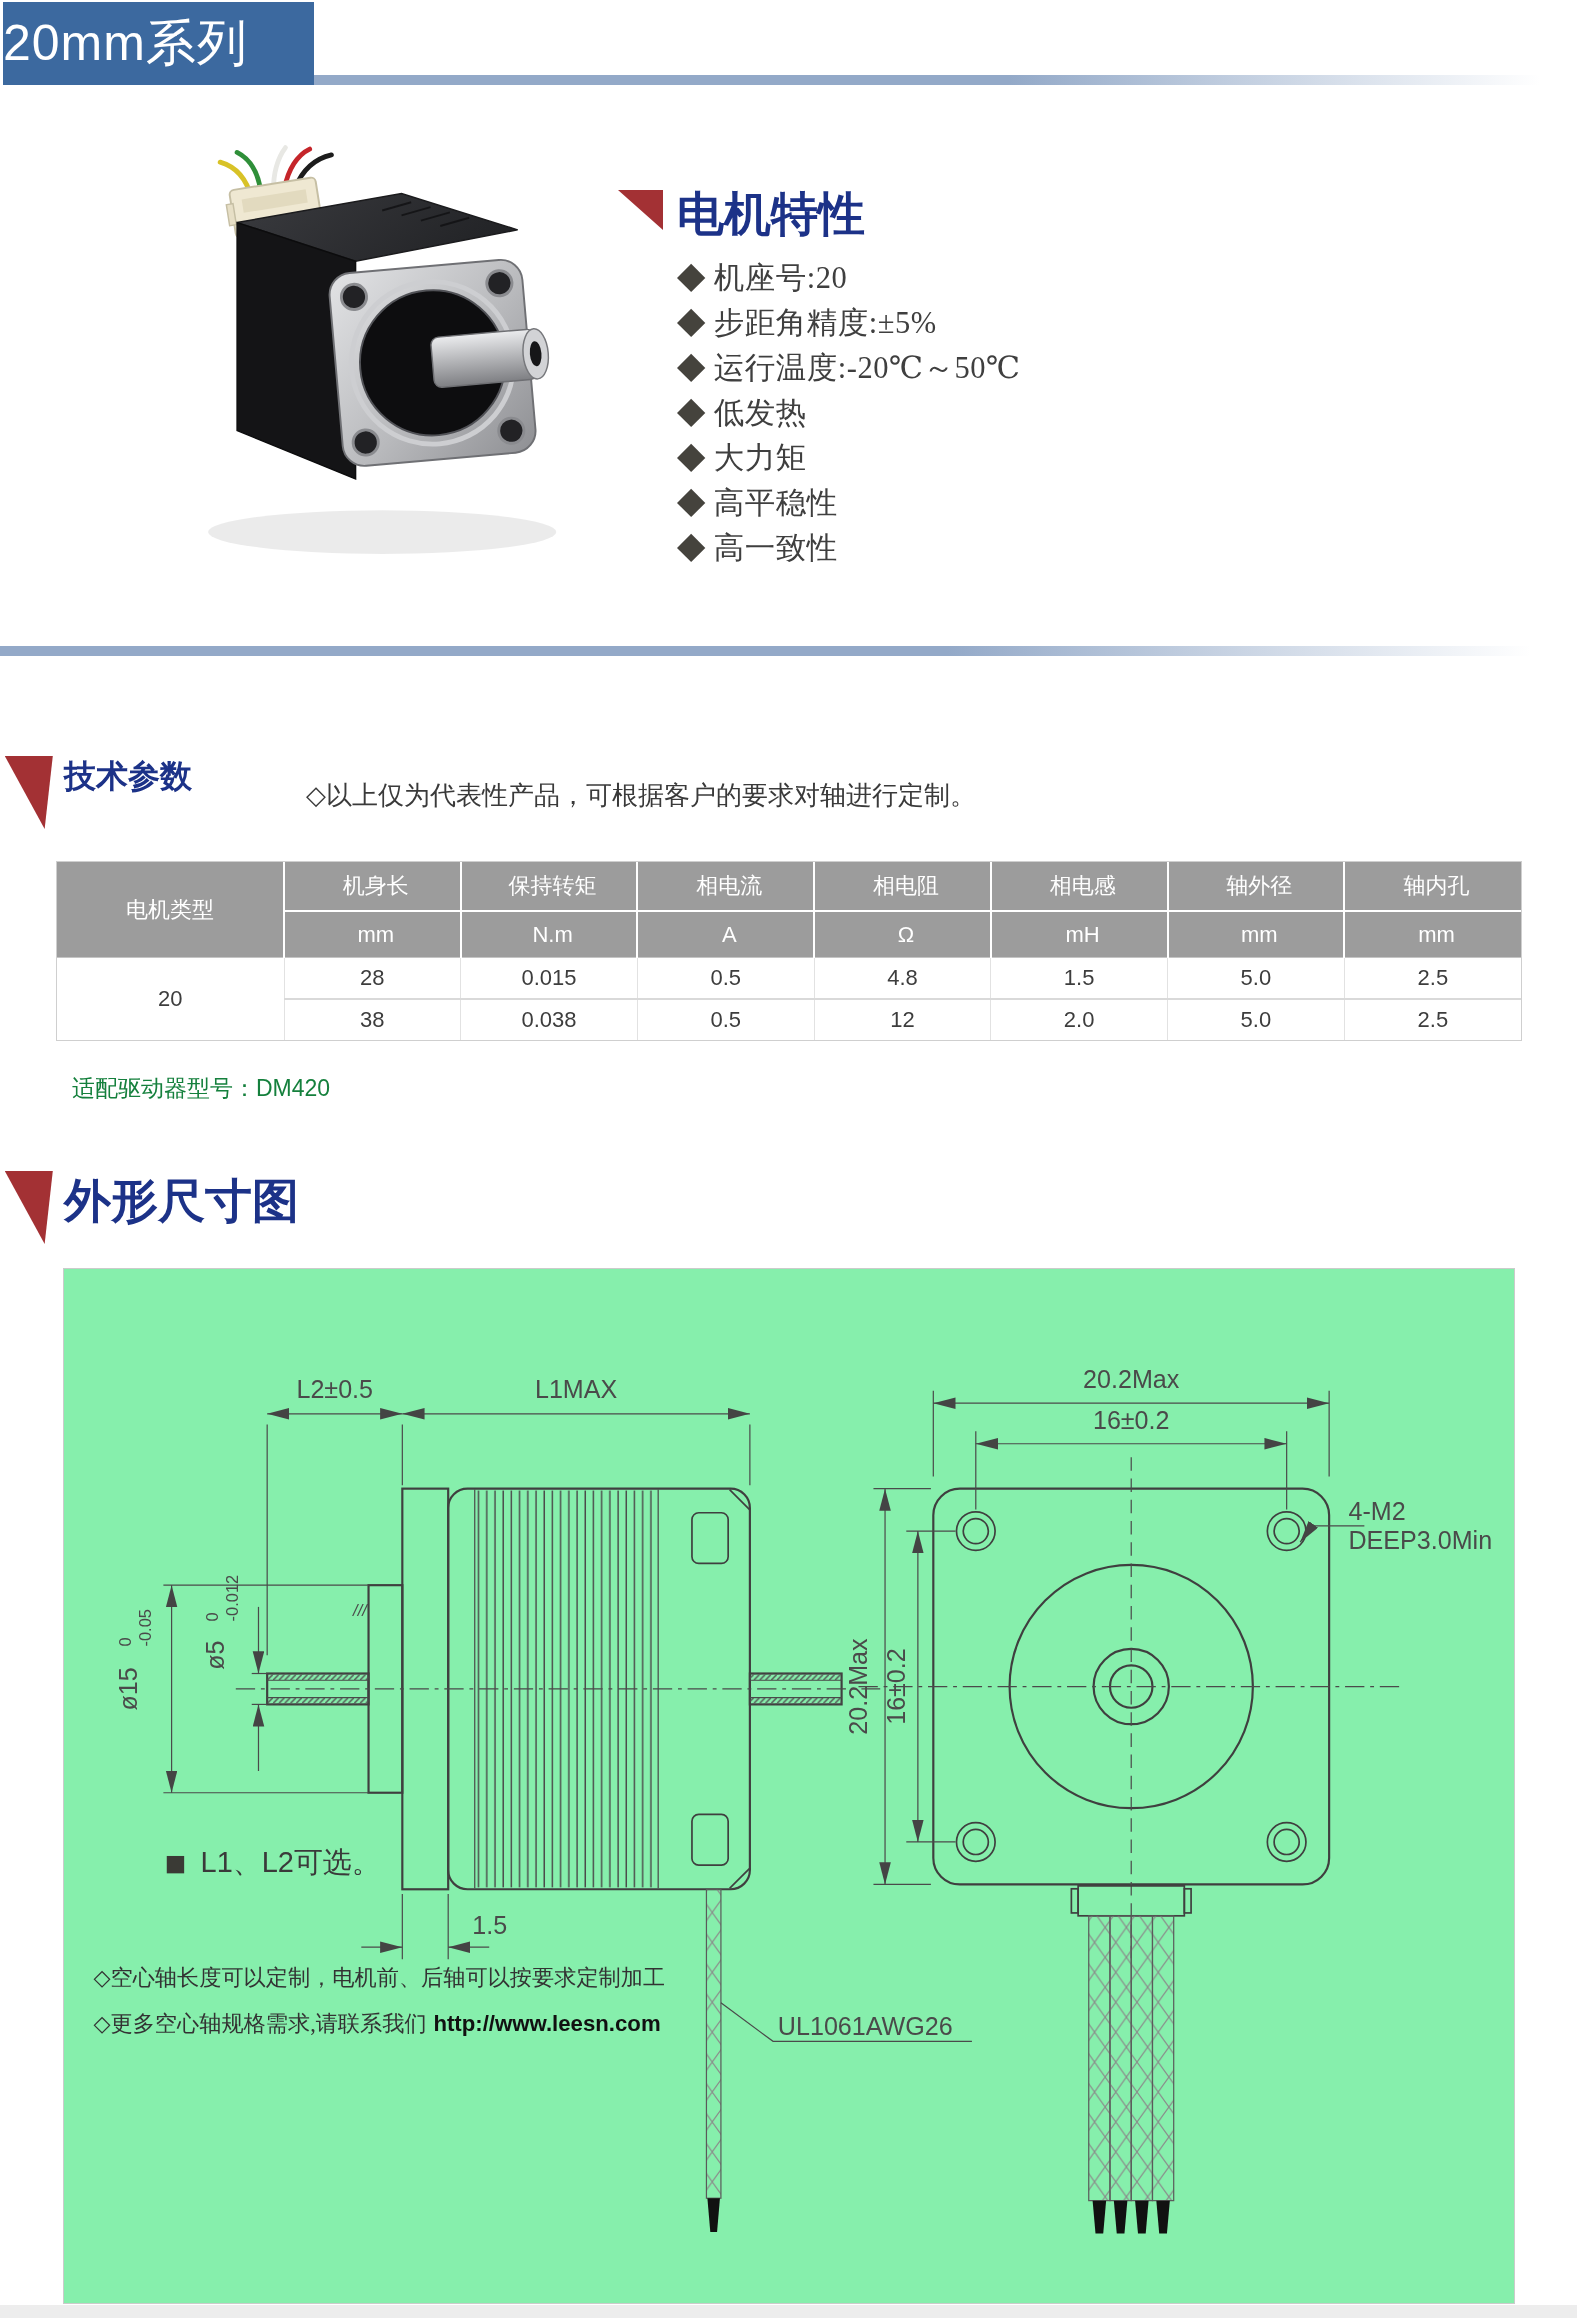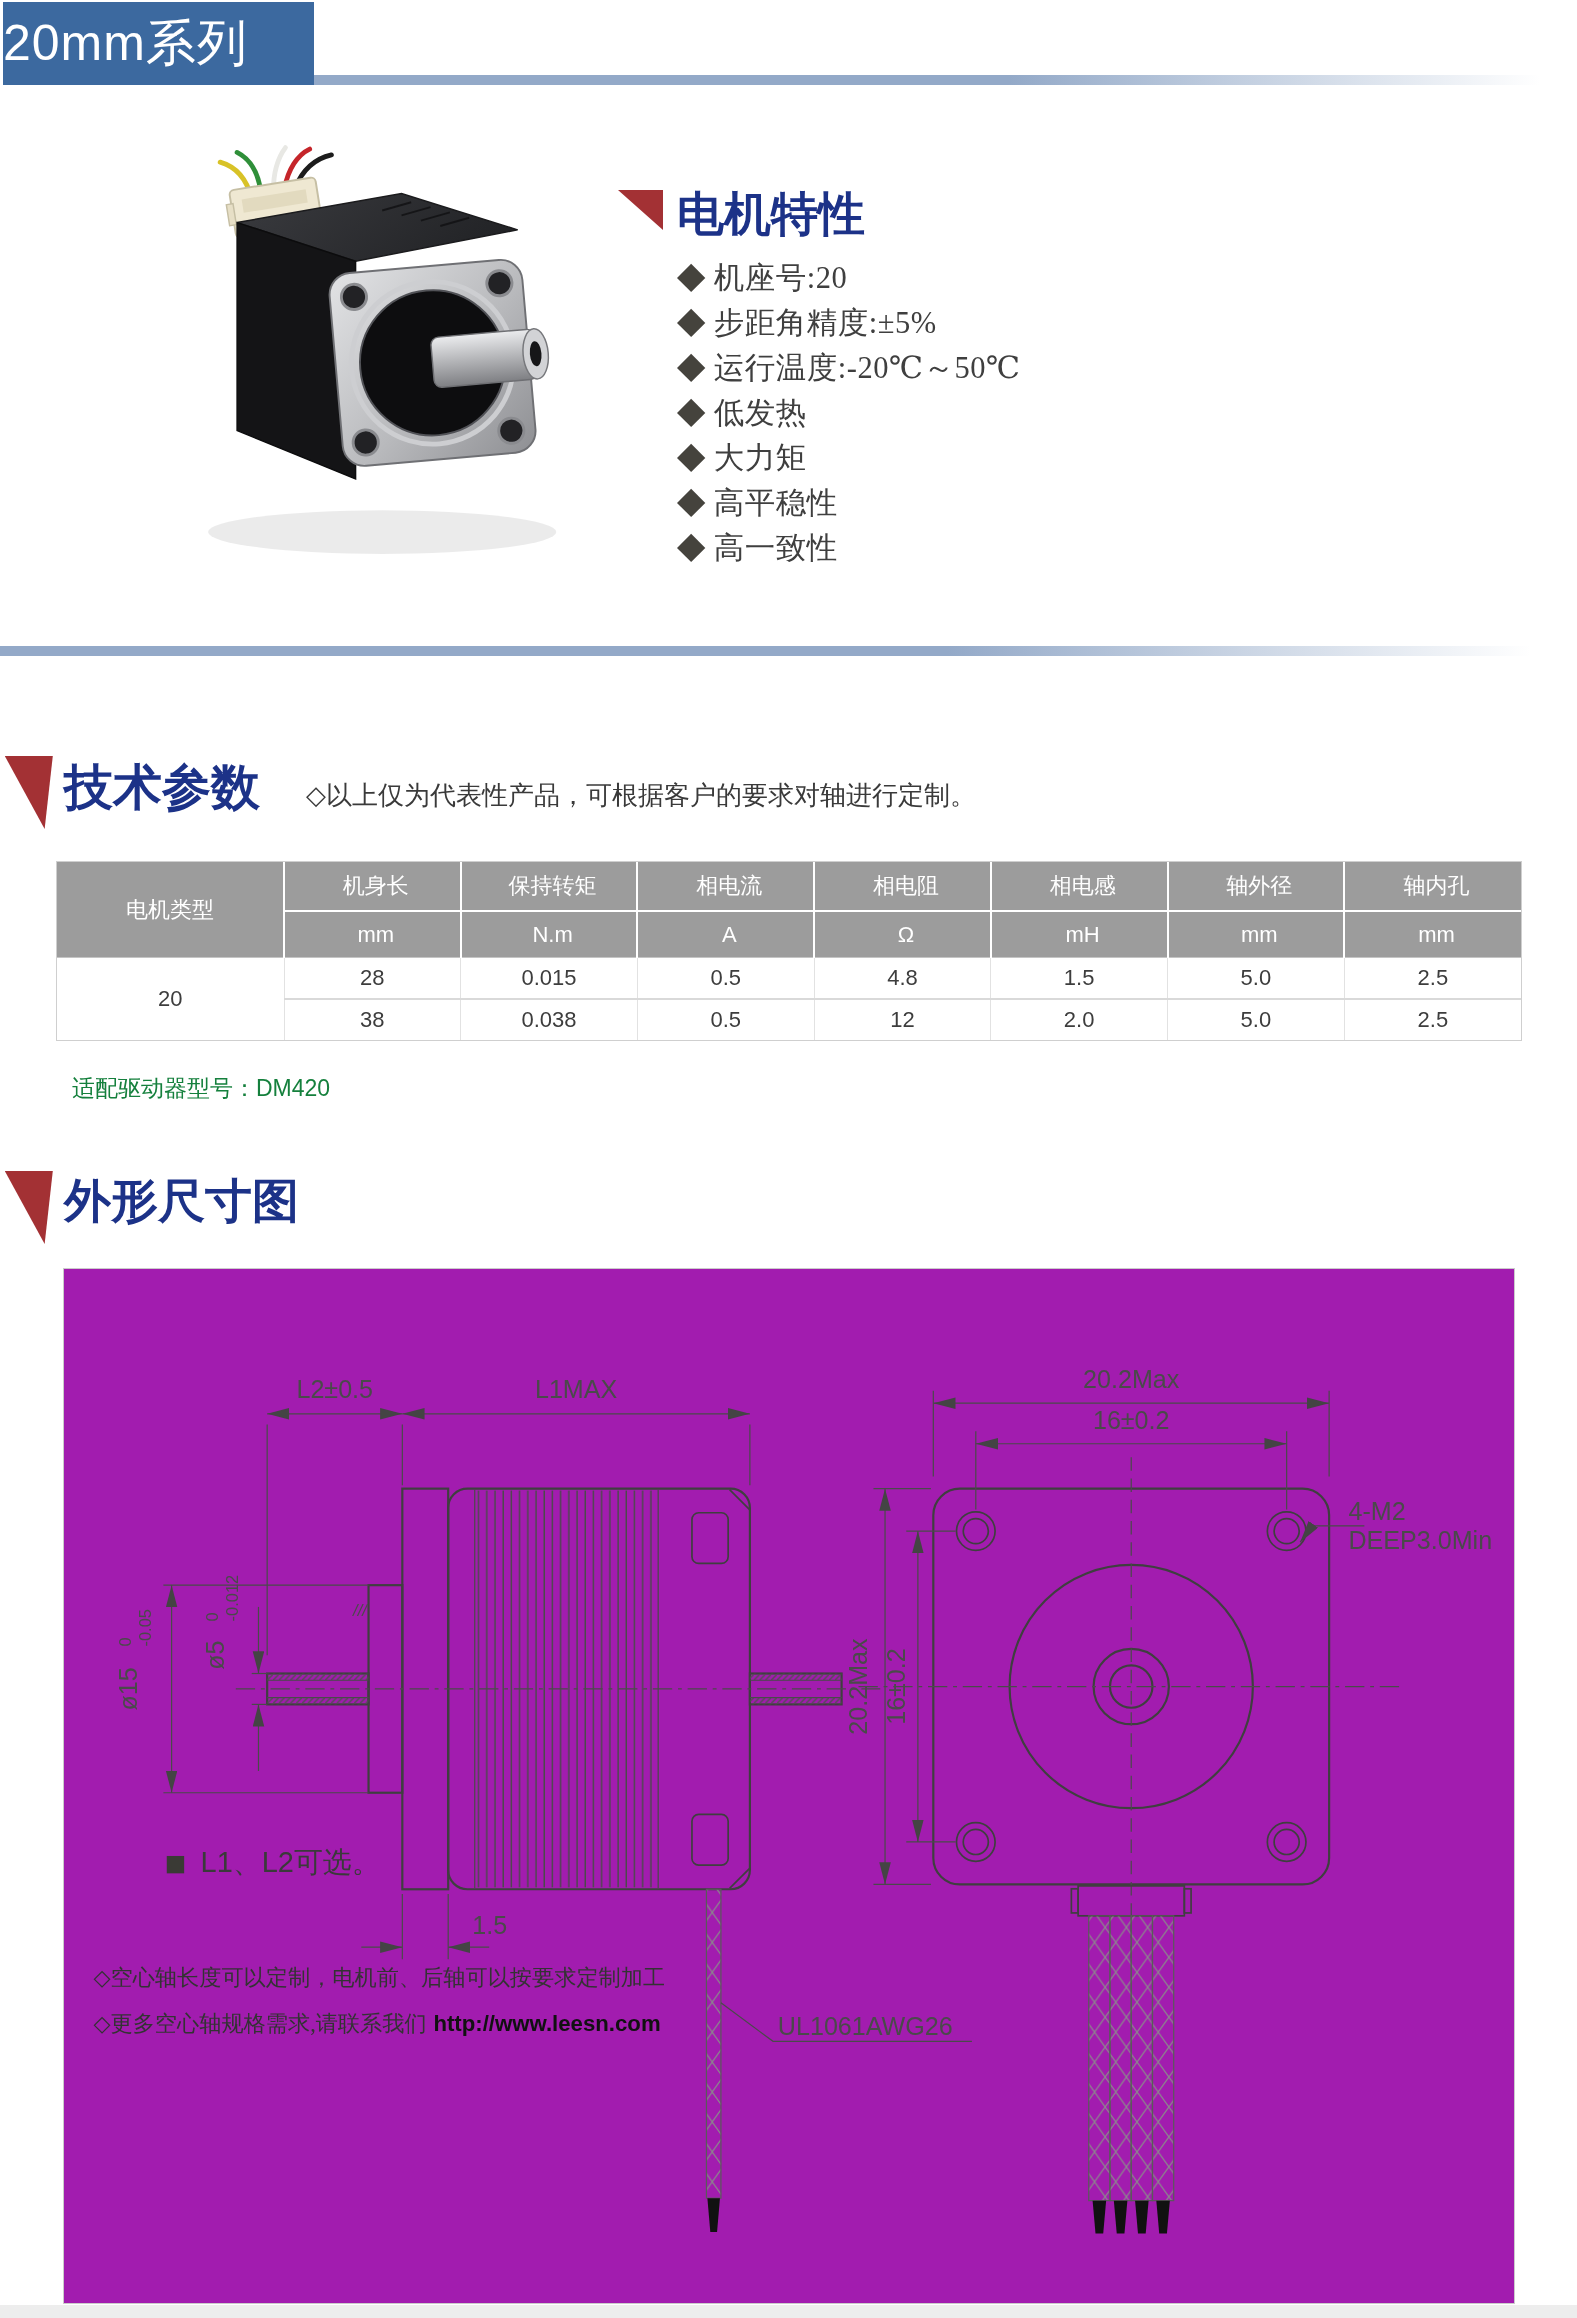--- a/index.html
+++ b/index.html
@@ -34,21 +34,21 @@
   tr.th2 td{height:43px;}
   tr.th2 .th-cell{border-bottom:1.9px solid #c4c4c4;}
   td.motor-col{background:#9c9c9c;color:#fff;border-right:2.4px solid #ffffff;border-bottom:1.9px solid #c4c4c4;}
   tr.r1 td,tr.r2 td{height:38px;color:#3d3d3d;background:#fff;border-right:1px solid #e2e2e2;}
   tr.r1 td:last-child,tr.r2 td:last-child{border-right:none;}
   tr.r2 td{border-top:2.4px solid #d9d9d9;}
   td.type-cell{border-right:1px solid #e2e2e2;font-size:22px;}
   .driver-note{position:absolute;left:72px;top:1073px;font-size:23px;color:#15803d;}
   
   .draw-box{position:absolute;left:63px;top:1268px;width:1452px;height:1036px;
-            border:1.5px solid #cbcbcb;box-sizing:border-box;background:#a21caf;}
+            border:1.5px solid #cbcbcb;box-sizing:border-box;background:#86efac;}
   .footer-strip{position:absolute;left:0;top:2305px;width:1578px;height:14px;background:#ededed;}
   
   svg text{font-family:"Liberation Sans","DejaVu Sans",sans-serif;}
 </style>
 </head>
 <body>
 
 <div id="page">
 
   <div class="hdr-box">
@@ -141,21 +141,21 @@
         <span class="txt">高平稳性</span>
       </div>
     <div class="feat-item">
         <span class="diamond"></span>
         <span class="txt">高一致性</span>
       </div>
   </div>
 
   <div class="hbar hbar2"></div>
   <div class="tri-pennant" style="left:4.8px;top:756px;width:48px;height:73px;"></div>
-  <div class="sec-title" style="left:64px;top:755px;font-size:49px;">技术参数</div>
+  <div class="sec-title" style="left:64px;top:755px;font-size:32px;">技术参数</div>
   <div class="spec-note">◇以上仅为代表性产品，可根据客户的要求对轴进行定制。</div>
 
   <div class="tbl-wrap">
     <table class="spec">
       <colgroup>
           <col style="width:227px">
           <col>
           <col>
           <col>
           <col>

